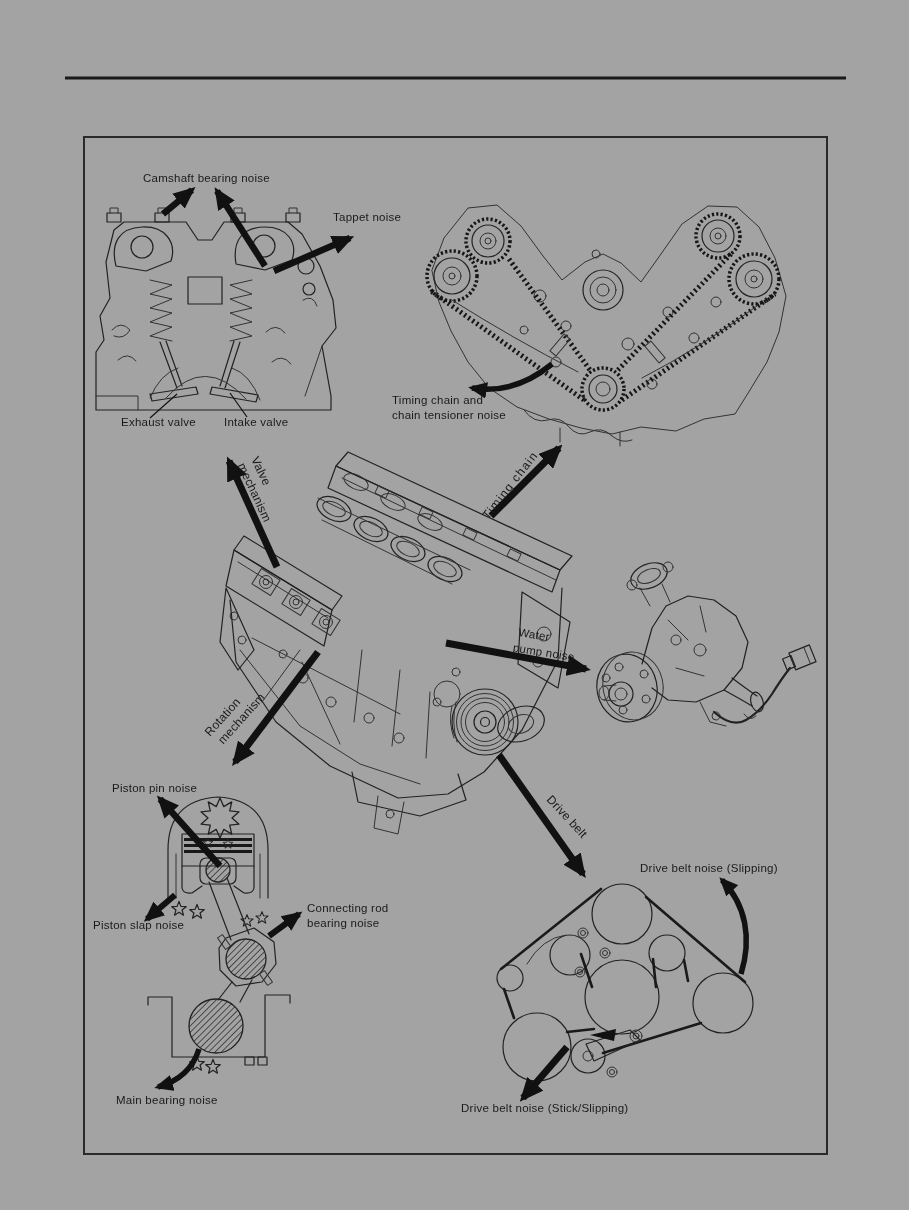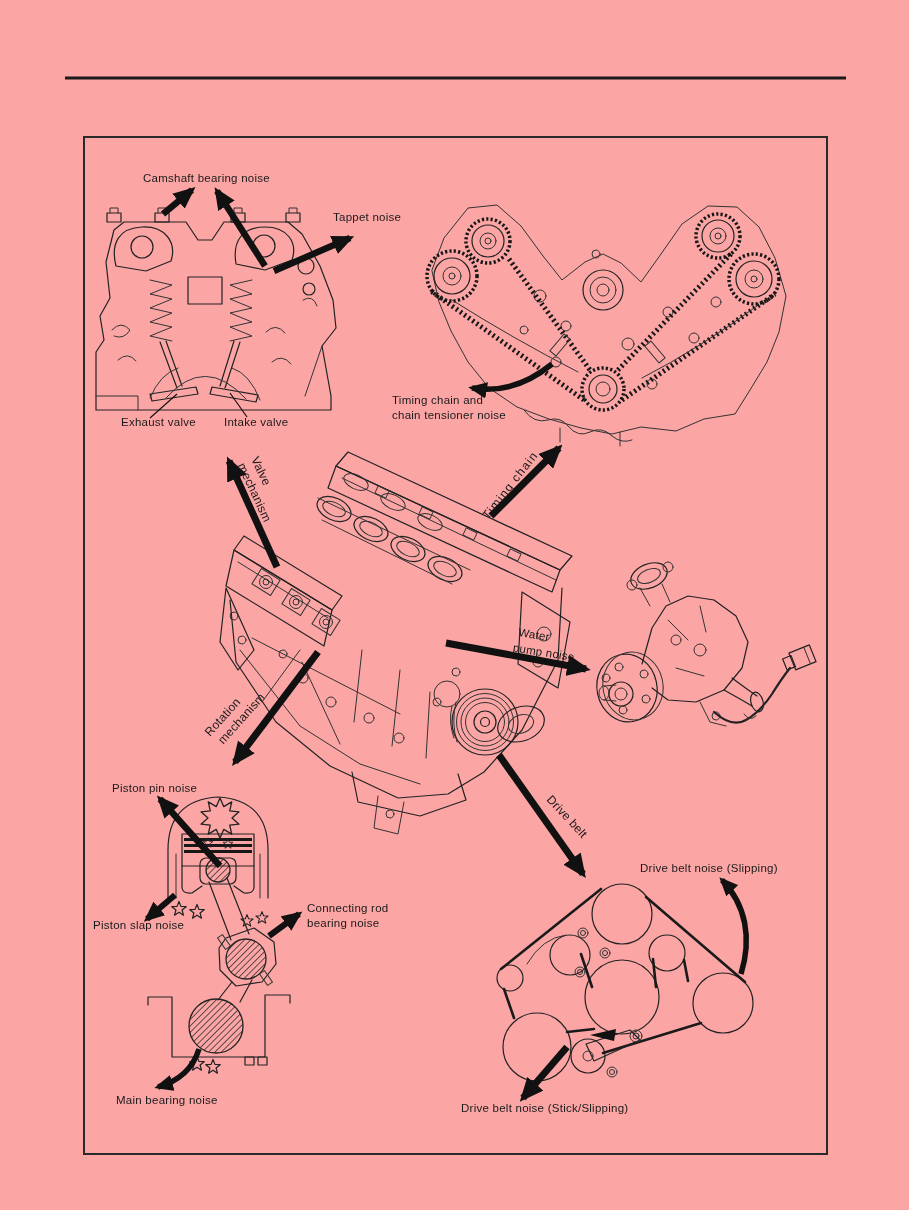--- a/index.html
+++ b/index.html
@@ -1,16 +1,16 @@
 <!DOCTYPE html>
 <html><head>
 <meta charset="utf-8">
 <style>
   html,body{margin:0;padding:0;background:#ffffff;}
-  .page{position:relative;width:909px;height:1210px;background:#fca5a5;overflow:hidden;}
+  .page{position:relative;width:909px;height:1210px;background:#a3a3a3;overflow:hidden;}
   svg{position:absolute;left:0;top:0;}
   svg text{font-family:"Liberation Sans","DejaVu Sans",sans-serif;font-size:11.5px;letter-spacing:.25px;}
   svg text.rot{font-size:12px;}
   .ln{fill:none;stroke:#222;stroke-width:1.2;stroke-linejoin:round;stroke-linecap:round;}
   .thin{fill:none;stroke:#333;stroke-width:1;stroke-linejoin:round;stroke-linecap:round;}
   .chain{fill:none;stroke:#161616;stroke-width:5;stroke-dasharray:2 3;}
   .chainring{fill:none;stroke:#161616;stroke-width:3.5;stroke-dasharray:2.2 2.2;}
   .belt{fill:none;stroke:#1a1a1a;stroke-width:2.6;stroke-linecap:round;}
   .arrow{fill:none;stroke:#111;stroke-linecap:butt;}
   .star{fill:none;stroke:#222;stroke-width:1.3;stroke-linejoin:round;}

